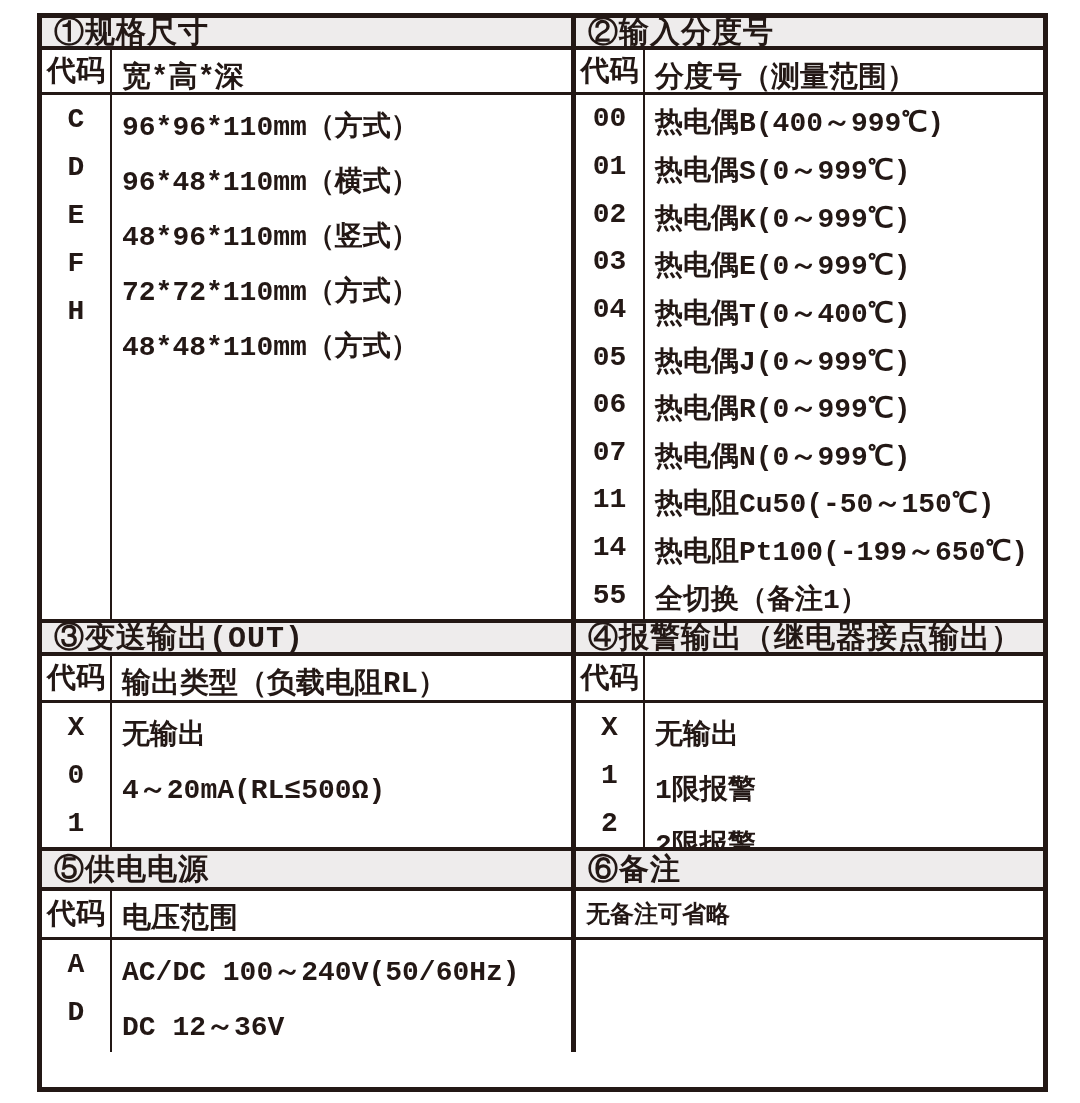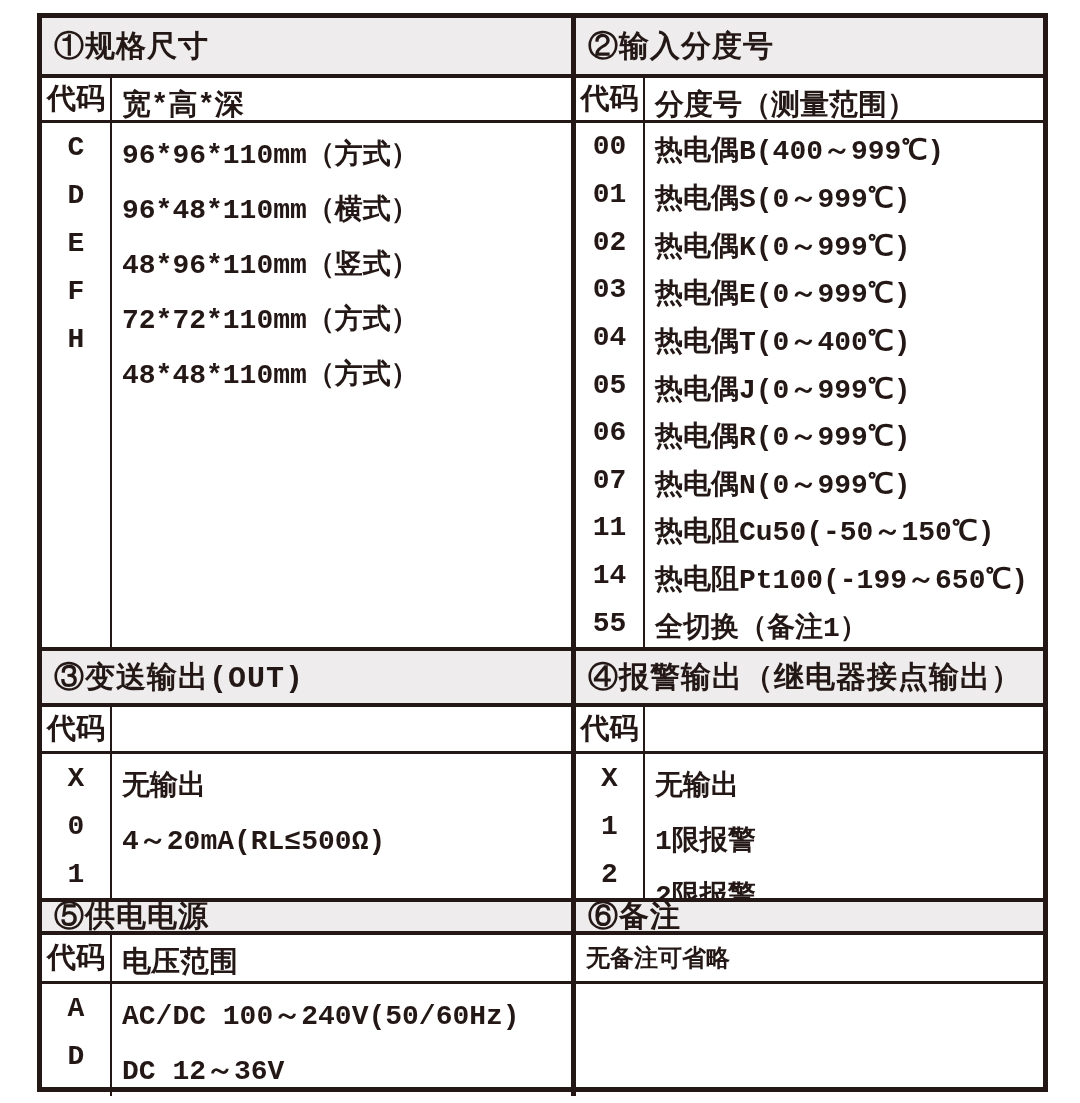--- a/index.html
+++ b/index.html
@@ -49,27 +49,27 @@
   .cell.desc{justify-content:flex-start;padding-left:10px;font-size:28px;margin-top:7px;}
   .cell.head{font-size:29px;}
   .h48{height:48px;flex:0 0 auto;}
   .grow{flex:1;}
   .note-cell{
     flex:1;display:flex;align-items:center;
     padding-left:10px;font-size:24px;white-space:nowrap;
   }
   .empty{flex:1;}
   
-  .hA-title{height:56px;}
+  .hA-title{height:28px;}
   .hA-head{height:42px;}
   .hA-data{height:524px;}
-  .hB-title{height:52px;}
+  .hB-title{height:29px;}
   .hB-head{height:44px;}
   .hB-data{height:144px;}
-  .hC-title{height:29px;}
+  .hC-title{height:36px;}
   .hC-head{height:46px;}
   .hC-data{height:112px;}
 </style>
 </head>
 <body>
 
 <div class="page">
   <div class="tbl">
 
     <div class="band hA-title">
@@ -169,20 +169,23 @@
       </div>
     </div>
     <div class="rule4"></div>
 
     <div class="band hB-head">
       <div class="half-l">
         <div class="codecol w-l">
             <div class="cell code head grow">代码</div>
           </div>
         <div class="vline"></div>
+        <div class="desccol">
+            <div class="cell desc head grow">输出类型（负载电阻RL）</div>
+          </div>
       </div>
       <div class="vdiv"></div>
       <div class="half-r">
         <div class="codecol w-r">
             <div class="cell code head grow">代码</div>
           </div>
         <div class="vline"></div>
       </div>
     </div>
     <div class="rule3"></div>

